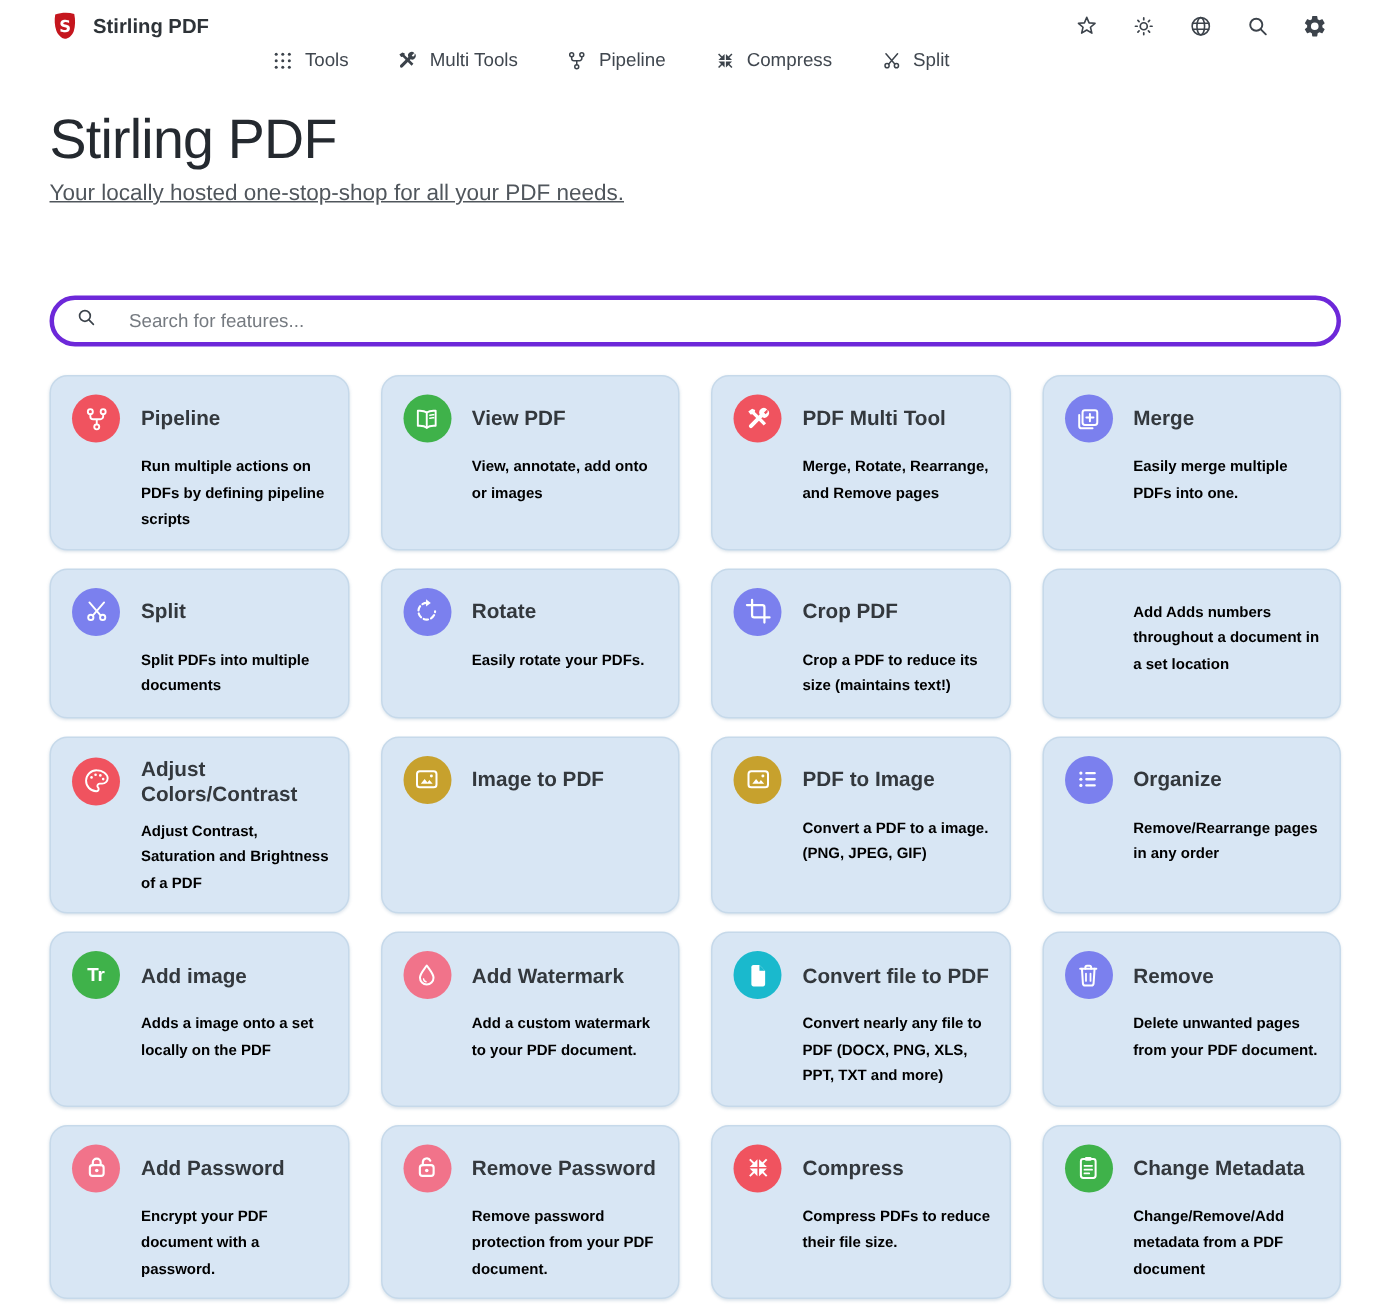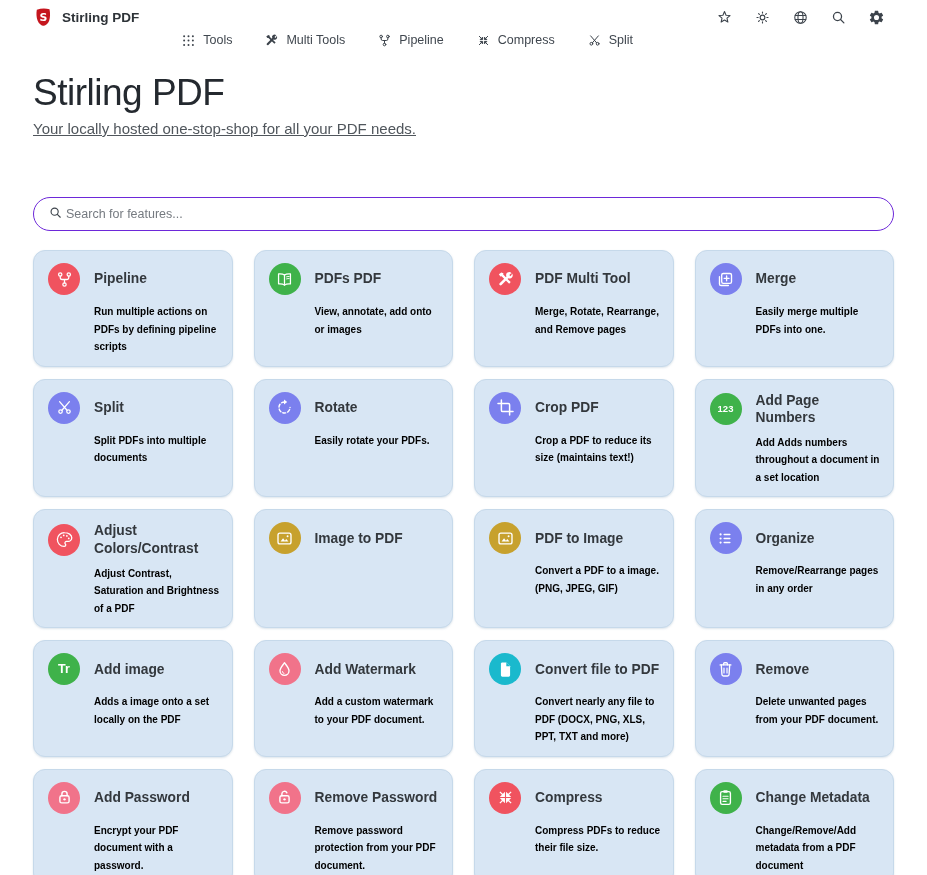--- a/index.html
+++ b/index.html
@@ -21,22 +21,22 @@
   .nav-right { margin-left:auto; display:flex; align-items:center; gap:21px; color:#3c434b; }
   .nav-iconbtn svg { width:17px; height:17px; display:block; }
 
   
   main { padding:0 33px; }
   .hero-title { font-size:37px; font-weight:500; color:#24292f; margin:38px 0 6px;
     letter-spacing:-0.5px; }
   .hero-sub { font-size:15px; color:#50565c; margin-bottom:60px;text-decoration:underline; }
 
   
-  .searchbar { display:flex; align-items:center; height:34px; border:1px solid #6d28d9;
-    border-radius:17px; padding:0 14px; gap:3px; margin-bottom:19px; background:#fff; }
+  .searchbar { display:flex; align-items:center; height:34px; border:3px solid #6d28d9;
+    border-radius:17px; padding:0 14px; gap:21px; margin-bottom:19px; background:#fff; }
   .searchbar svg { width:15px; height:15px; color:#3c434b; flex:none; }
   .searchbar input { flex:1; border:none; outline:none; font-size:12.5px; color:#333;
     background:transparent; font-family:"Liberation Sans",sans-serif; }
   .searchbar input::placeholder { color:#757a80; }
 
   
   .grid { display:grid; grid-template-columns:repeat(4,1fr); gap:12px 21px; }
   .card { display:block; background:#d8e6f4; border:1px solid #c6d9ea; border-radius:12px;
     padding:12px 12px 10px 14px; min-height:100px;
     box-shadow:0 1px 2px rgba(120,150,180,.25); }
@@ -224,21 +224,21 @@
     <div class="card-head">
       <div class="circle" style="background: rgb(63, 178, 74); --c: #3fb24a;">
             <svg viewBox="0 0 24 24">
               <g fill="none" stroke="currentColor" stroke-linecap="round" stroke-linejoin="round" stroke-width="1.6">
                 <path d="M12 6.3C10.2 5 8 4.6 4.5 4.9v12.6c3.5-.3 5.7.1 7.5 1.6 1.8-1.5 4-1.9 7.5-1.6V4.9C16 4.6 13.8 5 12 6.3z"></path>
                 <path d="M12 6.3v12.8"></path>
                 <path d="M14.6 8.6c1.2-.4 2.4-.5 3.3-.4M14.6 11.2c1.2-.4 2.4-.5 3.3-.4" stroke-width="1.2"></path>
               </g>
             </svg>
           </div>
-      <div class="card-title">PDFs PDF</div>
+      <div class="card-title">View PDF</div>
     </div>
     <div class="card-desc">View, annotate, add onto or images</div>
   </a>
 
   <a class="card">
     <div class="card-head">
       <div class="circle" style="background: rgb(240, 83, 95); --c: #f0535f;">
             <svg viewBox="0 0 24 24" fill="currentColor">
               <path d="M19.9 4.1a3.9 3.9 0 0 1-4.4 6.3L7 19a1.7 1.7 0 0 1-2.4-2.4l8.6-8.5a3.9 3.9 0 0 1 6.3-4.4l-2.7 2.7 1.4 1.4 1.7-1.7z"></path>
               <path d="M6.8 3.1 3.6 5.4l1.9 2.7 1.6-.3 9.5 9.5 2-2-9.5-9.5.3-1.6z"></path>
@@ -303,26 +303,20 @@
                 <path d="M2.5 6.8h12.9a1.8 1.8 0 0 1 1.8 1.8v12.9"></path>
               </g>
             </svg>
           </div>
       <div class="card-title">Crop PDF</div>
     </div>
     <div class="card-desc">Crop a PDF to reduce its size (maintains text!)</div>
   </a>
 
   <a class="card">
-    <div class="card-head">
-      <div class="circle" style="background: rgb(63, 178, 74); --c: #3fb24a;">
-            <span class="txt">123</span>
-          </div>
-      <div class="card-title">Add Page Numbers</div>
-    </div>
     <div class="card-desc">Add Adds numbers throughout a document in a set location</div>
   </a>
 
   <a class="card">
     <div class="card-head">
       <div class="circle" style="background: rgb(240, 83, 95); --c: #f0535f;">
             <svg viewBox="0 0 24 24">
               <path d="M12 3.2a8.8 8.8 0 0 0-.4 17.6c1.3 0 2-.8 2-1.8 0-.5-.2-.95-.55-1.35-.3-.4-.5-.8-.5-1.3a1.9 1.9 0 0 1 1.9-1.9h2.1a4.6 4.6 0 0 0 4.65-4.55C21.2 6.3 17 3.2 12 3.2z" fill="none" stroke="currentColor" stroke-linecap="round" stroke-linejoin="round" stroke-width="1.6"></path>
               <g fill="currentColor">
                 <circle cx="7.6" cy="9.2" r="1.1"></circle>

